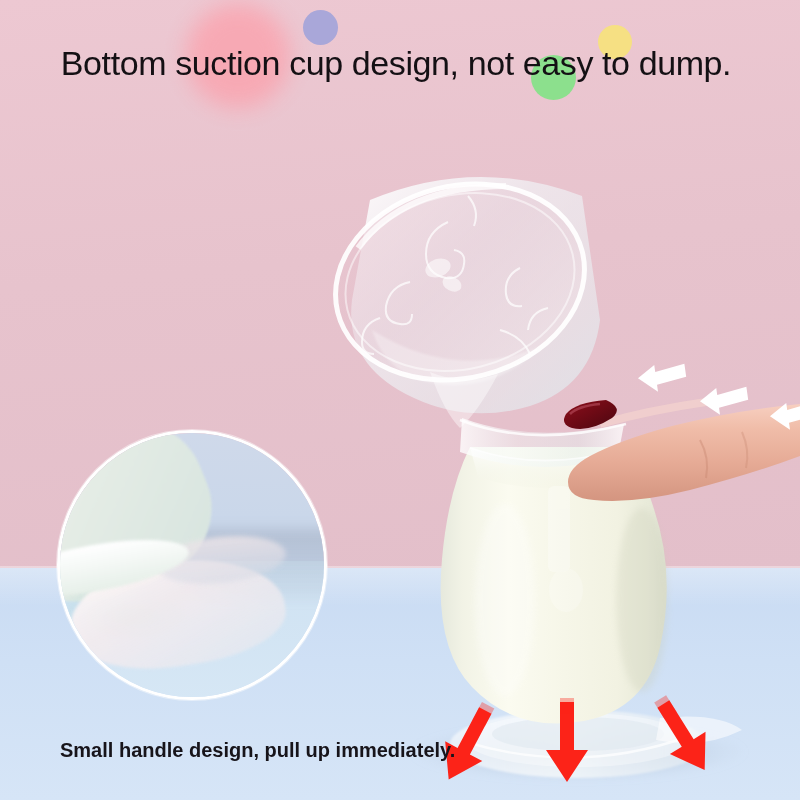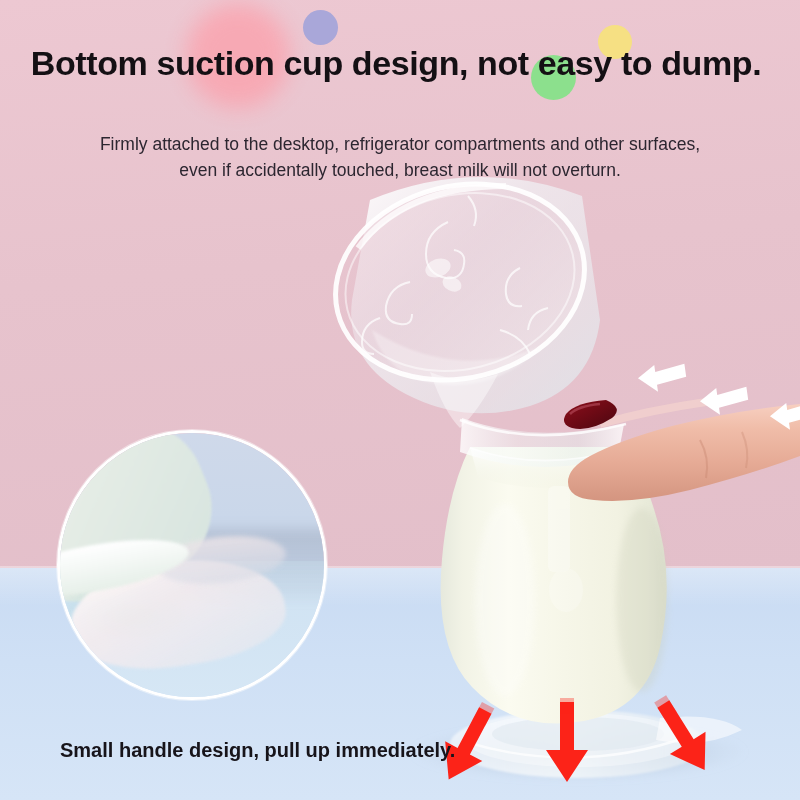--- a/index.html
+++ b/index.html
@@ -56,21 +56,21 @@
     background: #f6e083;
   }
 
   
   .headline {
     position: absolute;
     left: 0; top: 44px;
     width: 792px;
     text-align: center;
     font-size: 34px;
-    font-weight: 700;
+    font-weight: 400;
     letter-spacing: -0.4px;
     color: #141014;
     white-space: nowrap;
   }
   .subhead {
     position: absolute;
     left: 40px; top: 131px;
     width: 720px;
     text-align: center;
     font-size: 17.5px;
@@ -376,19 +376,15 @@
     <div class="inset-shade"></div>
     <div class="inset-pinktint"></div>
     <div class="inset-flange"></div>
     <div class="inset-teal"></div>
     <div class="inset-suction"></div>
     <div class="inset-suction2"></div>
     <div class="inset-lip"></div>
   </div>
 
   <div class="headline">Bottom suction cup design, not easy to dump.</div>
-  <div class="subhead">
-    <div>Firmly attached to the desktop, refrigerator compartments and other surfaces,</div>
-    <div>even if accidentally touched, breast milk will not overturn.</div>
-  </div>
   <div class="caption">Small handle design, pull up immediately.</div>
 
 </div>
 
 </body></html>

